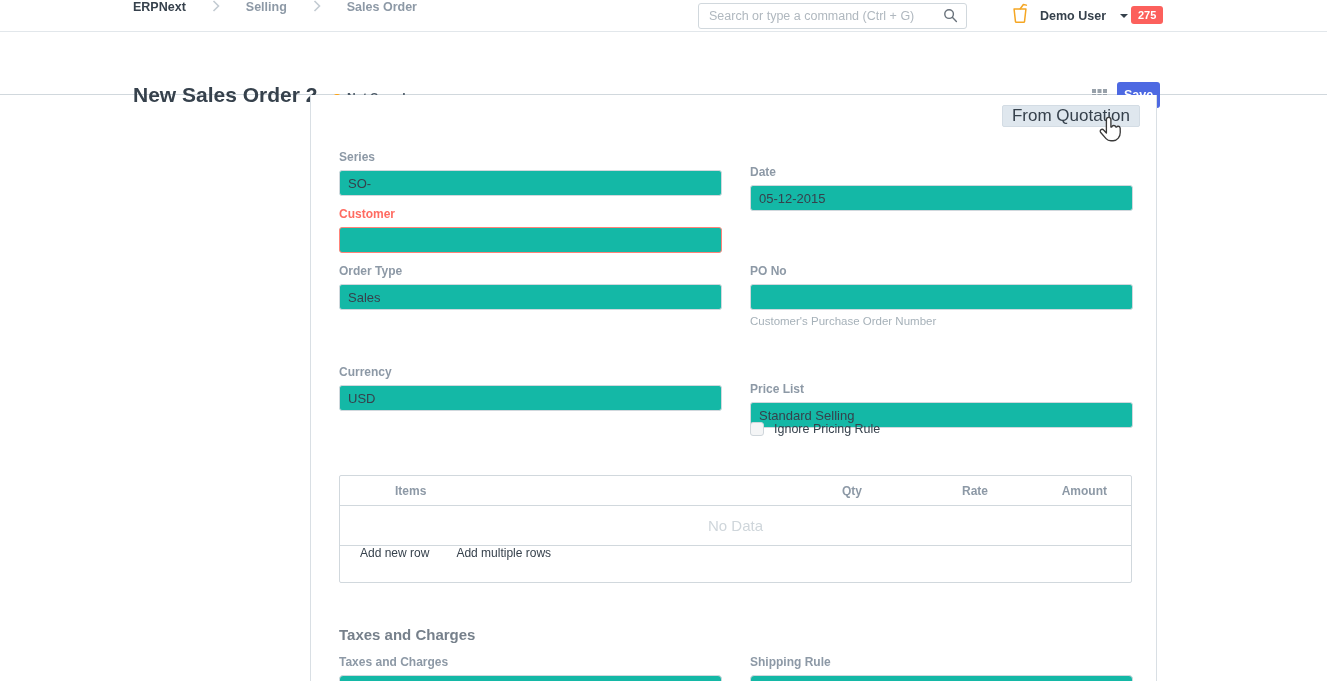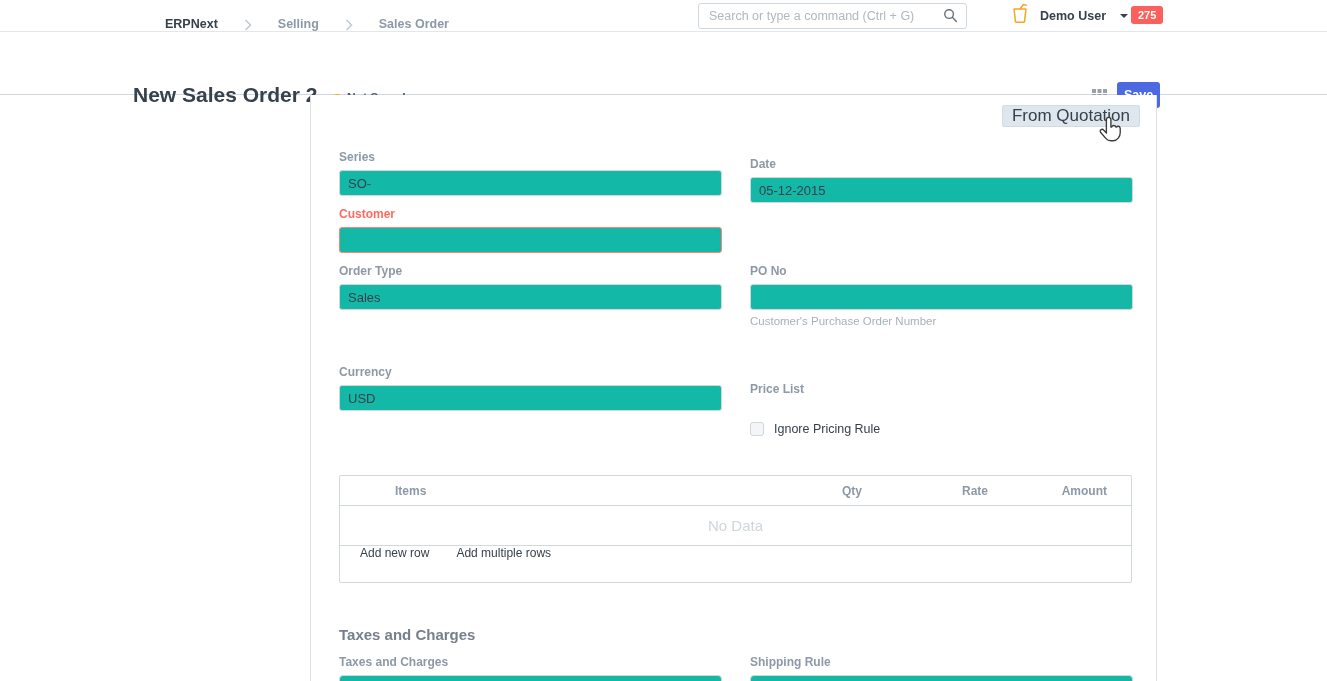--- a/index.html
+++ b/index.html
@@ -1,21 +1,21 @@
 <!DOCTYPE html>
 <html><head>
 <meta charset="utf-8">
 <style>
   * { margin:0; padding:0; box-sizing:border-box; }
   html,body { width:1327px; height:681px; overflow:hidden; background:#fff;
               font-family:"Liberation Sans", sans-serif; color:#36414c; }
 
   
   .navbar { position:relative; height:32px; background:#fff; border-bottom:1px solid #e2e7eb; }
-  .breadcrumb { position:absolute; left:133px; top:0; height:31px; display:flex; align-items:flex-end; gap:26px;margin-left:32px; }
+  .breadcrumb { position:absolute; left:133px; top:0; height:31px; display:flex; align-items:flex-start; gap:26px; }
   .crumb { font-size:12.5px; font-weight:bold; color:#8d99a6; cursor:pointer; }
   .crumb.root { color:#36414c; }
   .crumb-sep { display:flex; align-items:center; }
   .search-wrap { position:absolute; left:698px; top:3px; width:269px; height:26px; }
   .search-wrap input { width:100%; height:100%; border:1px solid #d1d8dd; border-radius:3px;
                        padding:0 28px 0 10px; font-size:12.5px; color:#36414c; outline:none;
                        font-family:"Liberation Sans", sans-serif; }
   .search-wrap input::placeholder { color:#b0b8bf; }
   .search-icon { position:absolute; right:9px; top:5px; }
   .user-area { position:absolute; left:1012px; top:0; height:31px; display:flex; align-items:center; gap:12px; cursor:pointer; }
@@ -152,21 +152,21 @@
 
 <div class="page-body">
   <div class="form-col">
 
     <button class="from-quotation-btn">From Quotation</button>
 
     <div class="field col1" style="top:55px;">
       <label class="field-label">Series</label>
       <input type="text" value="SO-" style="">
     </div>
-    <div class="field col2" style="top:62px;">
+    <div class="field col2" style="top:70px;">
       <label class="field-label">Date</label>
       <input type="text" value="05-12-2015" style="">
     </div>
 
     <div class="field col1 required" style="top:112px;">
       <label class="field-label">Customer</label>
       <input type="text" value="" style="">
     </div>
 
     <div class="field col1" style="top:169px;">
@@ -178,20 +178,21 @@
       <input type="text" value="" style="">
       <div class="field-help">Customer's Purchase Order Number</div>
     </div>
 
     <div class="field col1" style="top:270px;">
       <label class="field-label">Currency</label>
       <input type="text" value="USD" style="">
     </div>
     <div class="field col2" style="top:287px;">
       <label class="field-label">Price List</label>
+      <input type="text" value="Standard Selling" style="">
     </div>
 
     <div class="checkbox-row">
       <span class="checkbox"></span>
       <span class="checkbox-label">Ignore Pricing Rule</span>
     </div>
 
     <div class="items-grid">
       <div class="grid-header">
         <span class="h h-items">Items</span>

